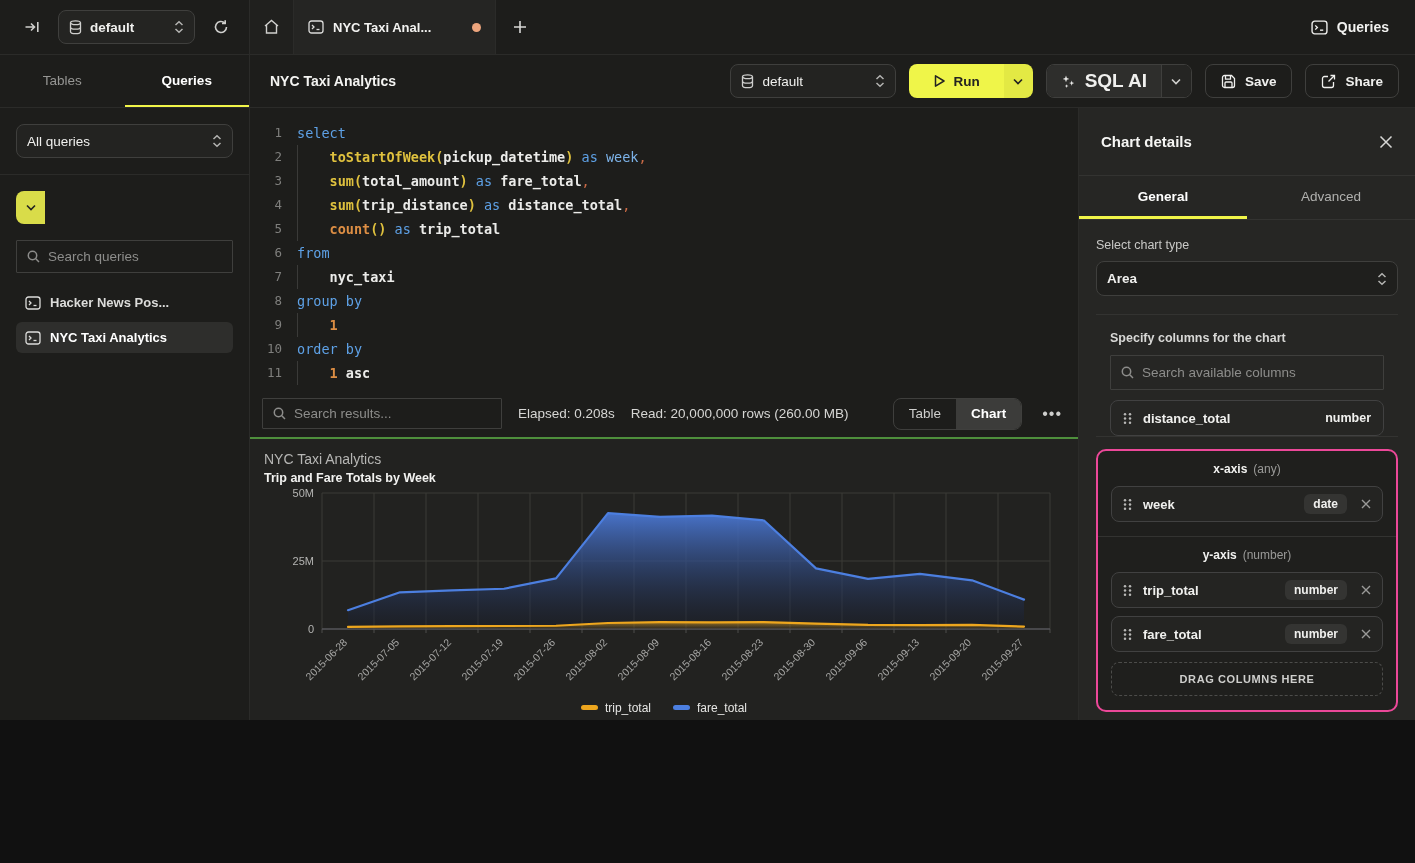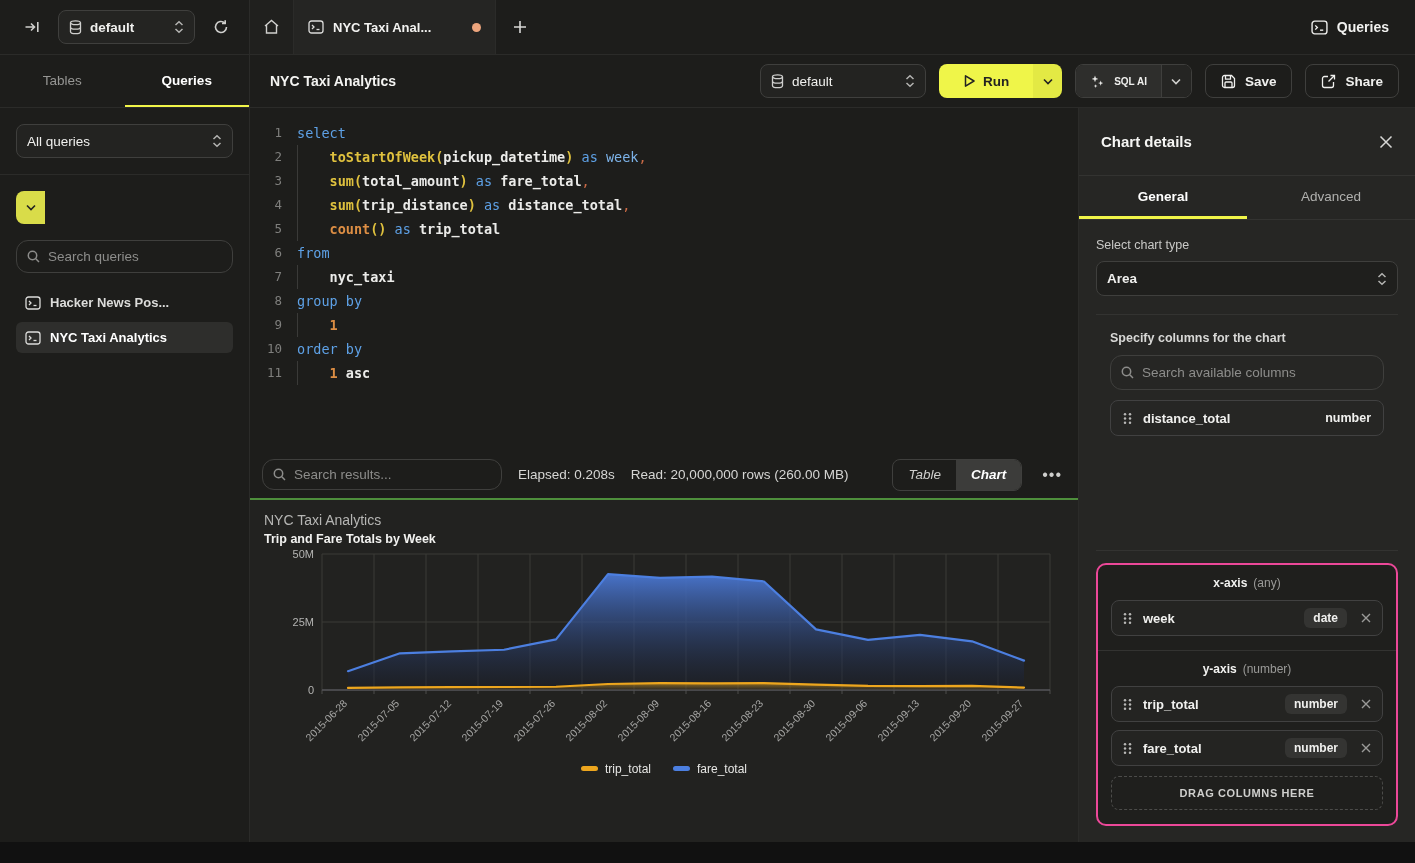--- a/index.html
+++ b/index.html
@@ -1,18 +1,18 @@
 <!DOCTYPE html>
 <html><head>
 <meta charset="utf-8">
 <style>
   * { box-sizing: border-box; margin: 0; padding: 0; }
   html,body { background:#111; }
   .app {
-    position: relative; width: 1415px; height: 842px;
+    position: relative; width: 1415px; height: 720px;
     background: #1d1d1b; color: #ececea;
     font-family: "Liberation Sans", sans-serif;
     display: flex; flex-direction: column; overflow: hidden; justify-content: space-between;
   }
   svg { display:block; }
 
   
   .topbar { height:55px; flex:none; display:flex; align-items:stretch; background:#1d1d1b; border-bottom:1px solid #2b2b29; }
   .tb-left { width:250px; flex:none; display:flex; align-items:center; gap:12px; padding:0 14px 0 18px; border-right:1px solid #2b2b29; }
   .icon-btn { display:flex; align-items:center; justify-content:center; width:28px; height:28px; border-radius:6px; cursor:pointer; color:#cfcfcd; }
@@ -38,39 +38,39 @@
   .sb-tab { flex:1; display:flex; align-items:center; justify-content:center; font-size:13.5px; color:#969694; cursor:pointer; border-bottom:2px solid transparent; }
   .sb-tab.active { color:#ffffff; font-weight:bold; border-bottom:2px solid #f1f549; }
   .sb-filter { padding:16px; border-bottom:1px solid #2b2b29; }
   .sb-filter .select-box { height:34px; background:#232321; }
   .sb-filter .val { font-weight:normal; flex:1; }
   .sb-new { padding:16px 16px 6px; }
   .btn-split-yellow { display:flex; height:33px; border-radius:8px; overflow:hidden; cursor:pointer; }
   .btn-split-yellow .main { flex:1; background:#f2f552; color:#232321; display:flex; align-items:center; justify-content:center; gap:7px; font-size:13.5px; font-weight:bold; }
   .btn-split-yellow .chev { width:29px; background:#d9dc49; display:flex; align-items:center; justify-content:center; color:#232321; }
   .sb-search { margin:10px 16px 10px; }
-  .search-input { display:flex; align-items:center; gap:8px; height:33px; border:1px solid #3f3f3d; border-radius:12px; padding:0 10px; color:#8d8d8b; background:transparent; }
+  .search-input { display:flex; align-items:center; gap:8px; height:33px; border:1px solid #3f3f3d; border-radius:1px; padding:0 10px; color:#8d8d8b; background:transparent; }
   .search-input input { flex:1; background:transparent; border:none; outline:none; color:#e8e8e6; font-size:13.5px; font-family:"Liberation Sans",sans-serif; min-width:0; }
   .search-input input::placeholder { color:#8d8d8b; }
   .sb-list { padding:4px 16px; display:flex; flex-direction:column; gap:4px; }
   .sb-item { height:31px; display:flex; align-items:center; gap:9px; padding:0 9px; border-radius:6px; cursor:pointer; color:#dcdcda; }
   .sb-item.active { background:#2e2e2c; color:#ffffff; }
   .sb-item span { font-size:13px; font-weight:bold; white-space:nowrap; overflow:hidden; }
 
   
   .rcol { flex:1; display:flex; flex-direction:column; min-width:0; }
   .main-header { height:53px; flex:none; display:flex; align-items:center; gap:13px; padding:0 16px 0 20px; border-bottom:1px solid #2b2b29; }
   .mh-title { font-size:14px; font-weight:bold; color:#f4f4f2; flex:1; }
   .mh-db { width:166px; height:34px; background:#232321; }
   .mh-db .val { flex:1; font-weight:normal; }
   .btn-run { height:34px; }
   .btn-run .main { padding:0 24px; background:#eff549; }
   .btn-run .chev { background:#e3e944; }
   .btn-dark-split { display:flex; height:34px; border:1px solid #3f3f3d; border-radius:8px; overflow:hidden; cursor:pointer; }
-  .btn-dark-split .main { display:flex; align-items:center; gap:9px; padding:0 14px; background:#2e2e2c; font-size:10px; font-weight:bold; color:#f0f0ee; }
+  .btn-dark-split .main { display:flex; align-items:center; gap:9px; padding:0 14px; background:#2e2e2c; font-size:19px; font-weight:bold; color:#f0f0ee; }
   .btn-dark-split .chev { width:30px; display:flex; align-items:center; justify-content:center; border-left:1px solid #3f3f3d; background:#252523; color:#cfcfcd; }
   .btn-outline { display:flex; align-items:center; gap:9px; height:34px; padding:0 15px; border:1px solid #3f3f3d; border-radius:8px; font-size:13.5px; font-weight:bold; color:#f0f0ee; cursor:pointer; background:transparent; }
 
   .content-row { flex:1; display:flex; min-height:0; }
   .main-area { width:828px; flex:none; display:flex; flex-direction:column; min-height:0; }
 
   
   .editor { flex:1; padding:13px 0 0; overflow:hidden; font-family:"DejaVu Sans Mono", monospace; font-size:13.5px; }
   .cl { display:flex; height:24px; line-height:24px; }
   .cl .gutter { width:32px; flex:none; text-align:right; padding-right:0; color:#7f7f7d; font-size:12.5px; }
@@ -82,21 +82,21 @@
   .tk-id  { color:#ebebe9; font-weight:bold; }
   .tk-num { color:#dd8e44; font-weight:bold; }
   .tk-cm  { color:#cc6b47; }
 
   
   .results-bar { height:46px; flex:none; display:flex; align-items:center; gap:16px; padding:0 12px; }
   .rb-search { width:240px; height:31px; flex:none; }
   .rb-stat { font-size:13.5px; color:#d6d6d4; white-space:nowrap; }
   .rb-spacer { flex:1; }
   .seg { display:flex; height:32px; border:1px solid #3f3f3d; border-radius:8px; overflow:hidden; }
-  .seg-btn { display:flex; align-items:center; padding:0 15px; font-size:13.5px; color:#cfcfcd; cursor:pointer;font-style:italic; }
+  .seg-btn { display:flex; align-items:center; padding:0 15px; font-size:13.5px; color:#cfcfcd; cursor:pointer; }
   .seg-btn.active { background:#3c3c3a; color:#ffffff; font-weight:bold; }
   .rb-more { color:#cfcfcd; font-size:16px; letter-spacing:1px; padding:0 4px; cursor:pointer; }
 
   .green-divider { height:2px; flex:none; background:#4e8f3c; }
 
   
   .chart-section { flex:1; background:#222220; padding:12px 14px 0; display:flex; flex-direction:column; min-height:0; }
   .ch-title { font-size:14px; color:#b6b6b4; }
   .ch-subtitle { font-size:12.5px; font-weight:bold; color:#f2f2f0; margin-top:4px; }
   .legend { display:flex; justify-content:center; gap:22px; margin-top:2px; }

